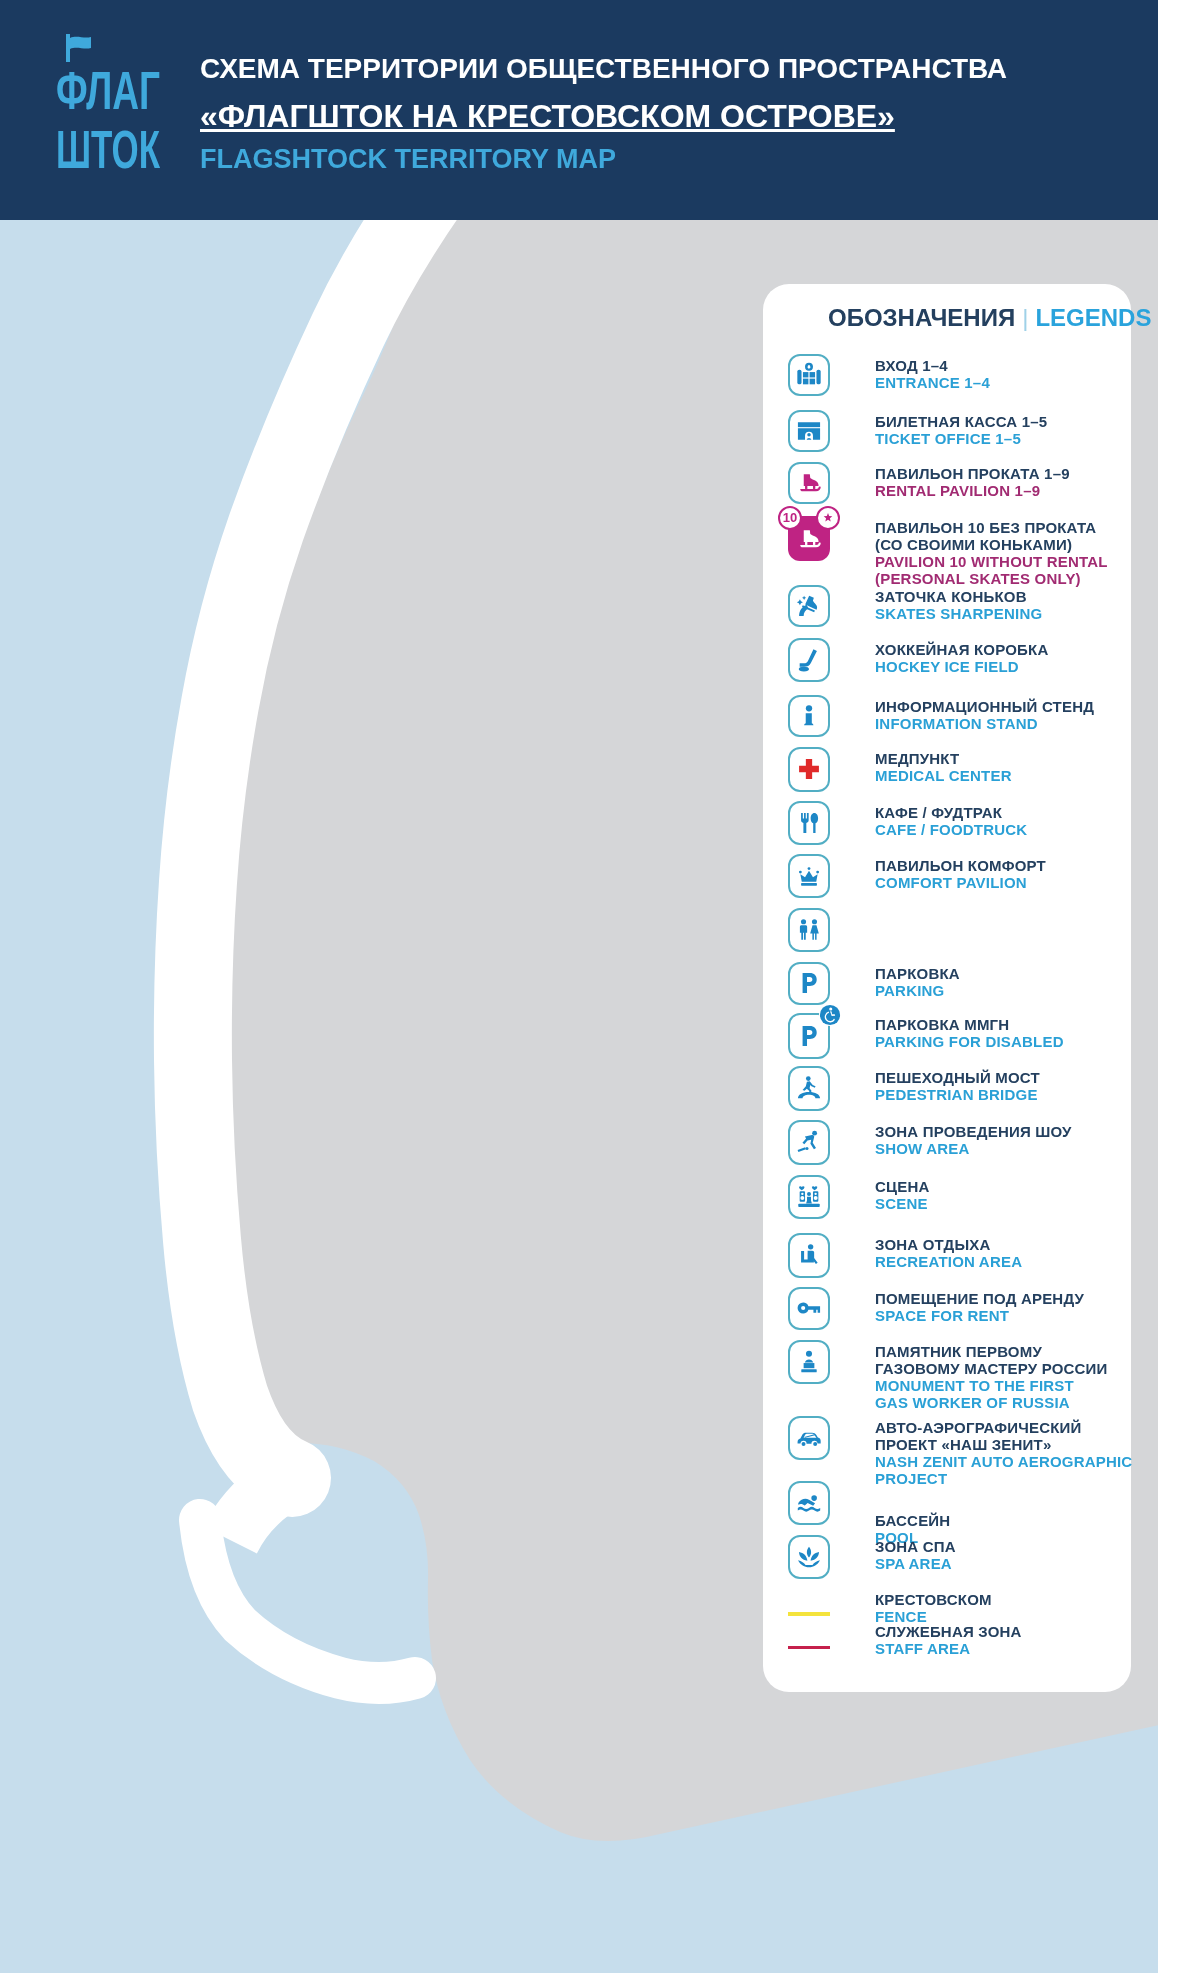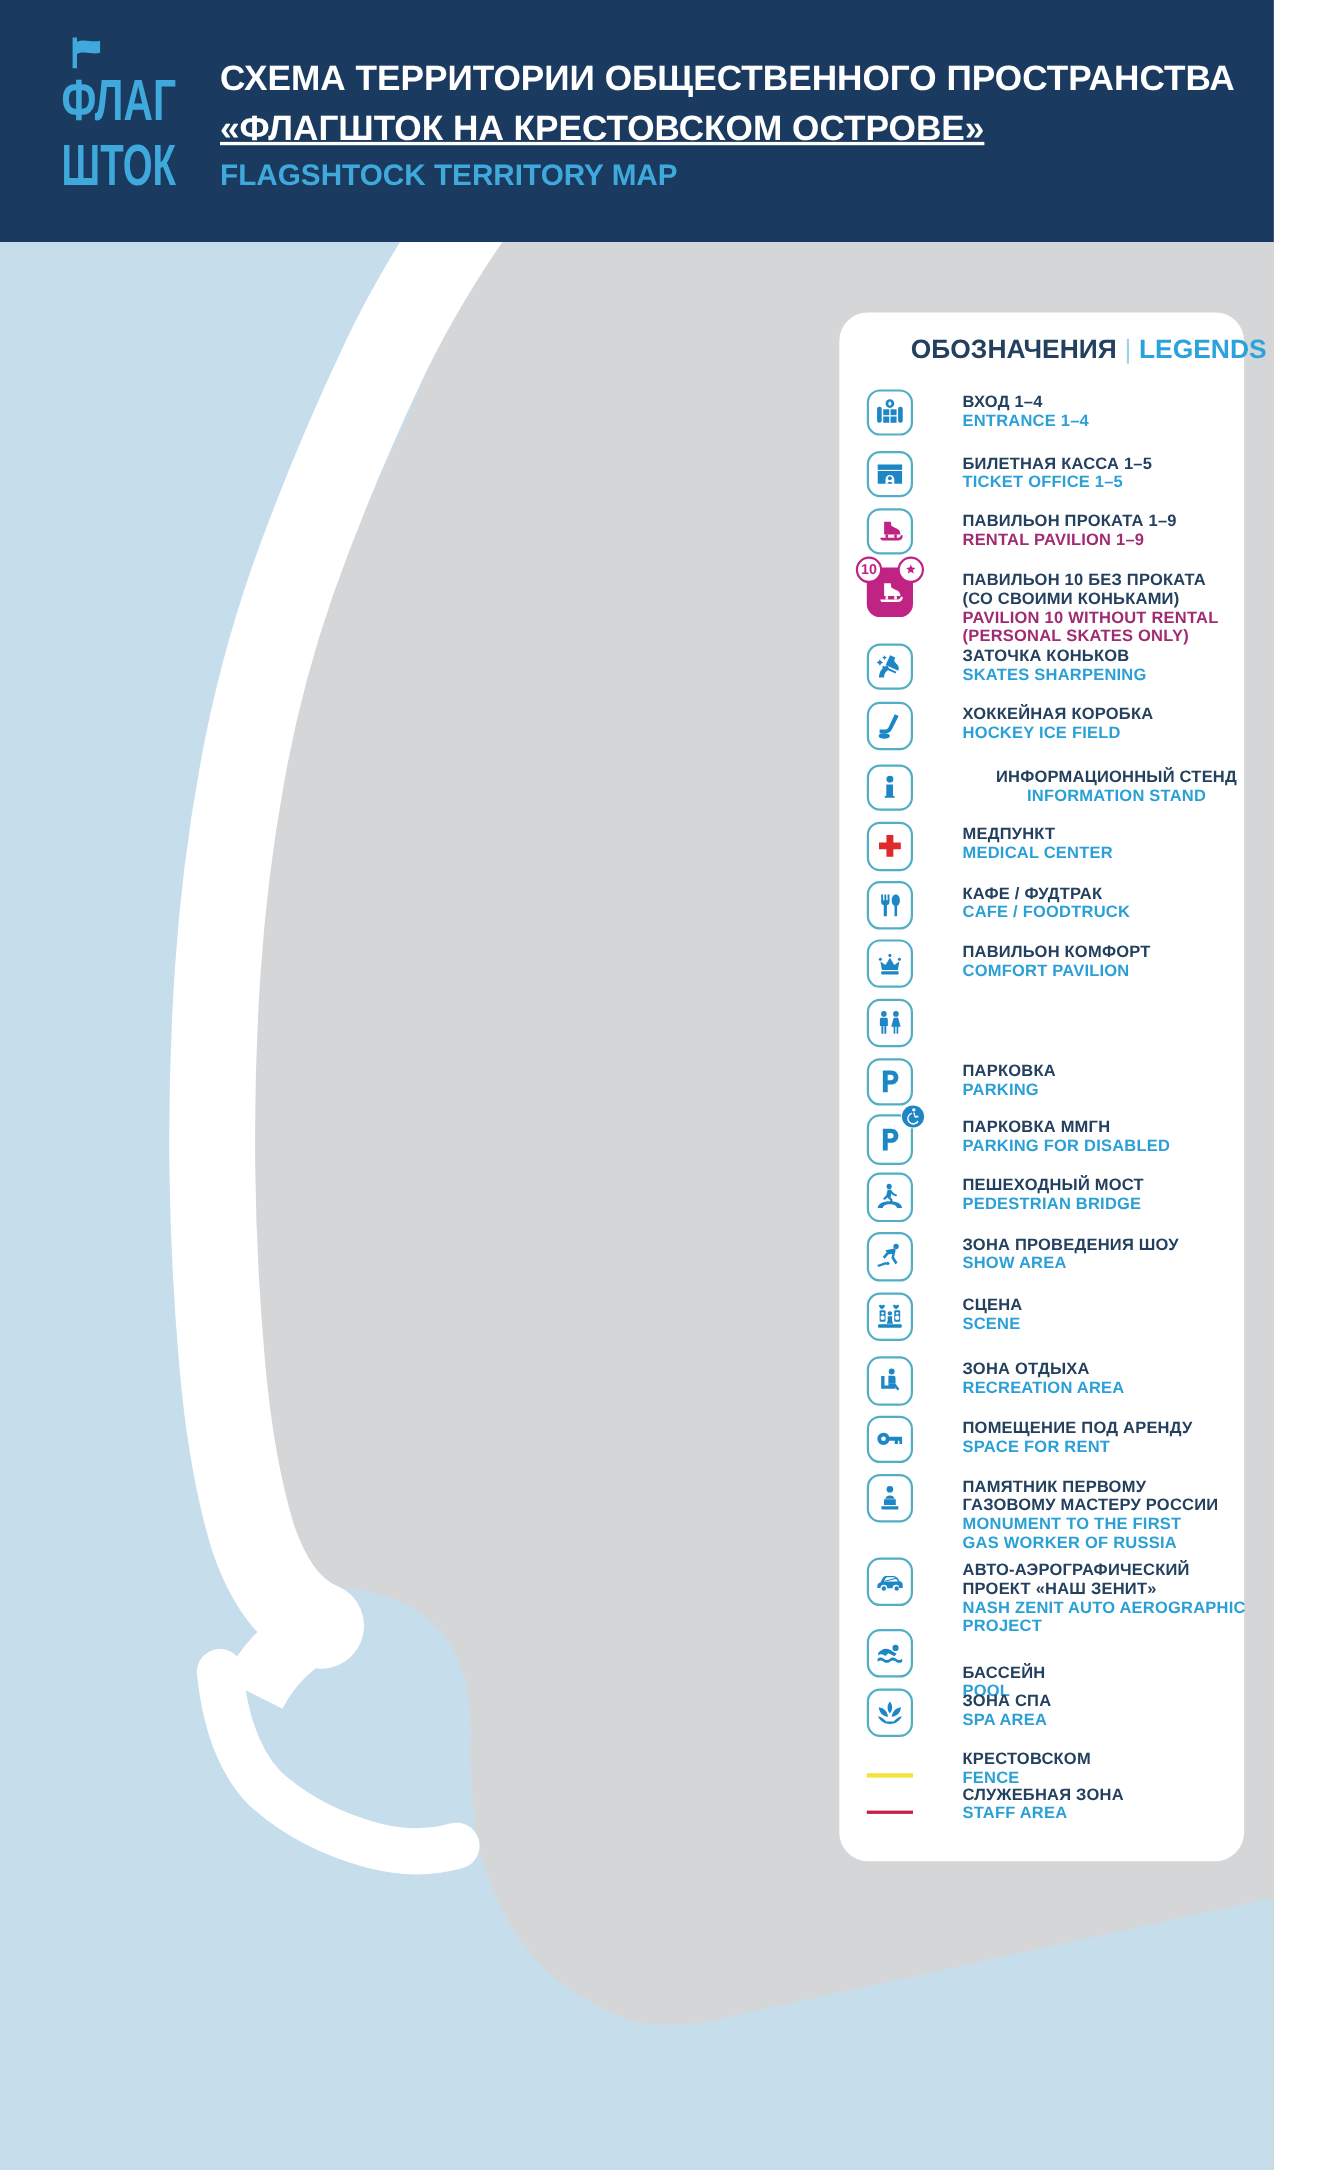--- a/index.html
+++ b/index.html
@@ -1,17 +1,17 @@
 <!DOCTYPE html>
 <html><head><meta charset="utf-8"><style>
 html,body{margin:0;padding:0;}
 body{font-family:"Liberation Sans",sans-serif;width:1200px;height:1973px;overflow:hidden;}
 #page{position:relative;width:1158px;height:1973px;background:#eab308;overflow:hidden;}
 #header{position:absolute;left:0;top:0;width:1200px;height:220px;background:#1b3a60;z-index:30;}
-.t1{position:absolute;left:200px;top:53px;color:#ffffff;font-size:32px;font-weight:bold;}
+.t1{position:absolute;left:200px;top:53px;color:#ffffff;font-size:28px;font-weight:bold;}
 .t2{position:absolute;left:200px;top:98px;color:#ffffff;font-size:32px;font-weight:bold;text-decoration:underline;}
 .t3{position:absolute;left:200px;top:144px;color:#3fa9dc;font-size:27px;font-weight:bold;}
 #legend{position:absolute;left:763px;top:284px;width:368px;height:1408px;background:#ffffff;border-radius:26px;z-index:20;}
 .lt{position:absolute;left:26px;top:20px;font-size:24px;font-weight:bold;color:#24405f;margin-left:39px;}
 .lt .sep{color:#9fd1e8;font-weight:normal;padding:0 7px;}
 .lt .en{color:#2aa3dc;}
 .lrow{position:absolute;left:25px;width:340px;height:46px;}
 .libox{position:absolute;left:0;top:0;width:42px;height:42px;border:2px solid #52aec4;border-radius:12px;background:#fff;box-sizing:border-box;}
 .ltxt{position:absolute;left:87px;top:0;width:280px;font-size:15px;font-weight:bold;line-height:17px;color:#24405f;letter-spacing:0.2px;}
 .ltxt .en{color:#2aa0d6;}
@@ -257,21 +257,21 @@
           <div class="ru">ХОККЕЙНАЯ КОРОБКА</div>
           <div class="en">HOCKEY ICE FIELD</div>
         </div>
 </div>
 
 <div class="lrow" style="top:411px;">
 <div class="libox" style="height:42px;"></div>
 <svg width="28" height="28" style="position:absolute;left:7px;top:7px;">
           <use href="#s-info" fill="#1d87c6" width="28" height="28"></use>
         </svg>
-<div class="ltxt" style="top:3px;text-align:center;">
+<div class="ltxt" style="top:3px;">
           <div class="ru">ИНФОРМАЦИОННЫЙ СТЕНД</div>
           <div class="en">INFORMATION STAND</div>
         </div>
 </div>
 
 <div class="lrow" style="top:463px;">
 <div class="libox" style="height:45px;"></div>
 <svg width="28" height="28" style="position:absolute;left:7px;top:8px;">
           <use href="#s-med" fill="#e02a2a" width="28" height="28"></use>
         </svg>

